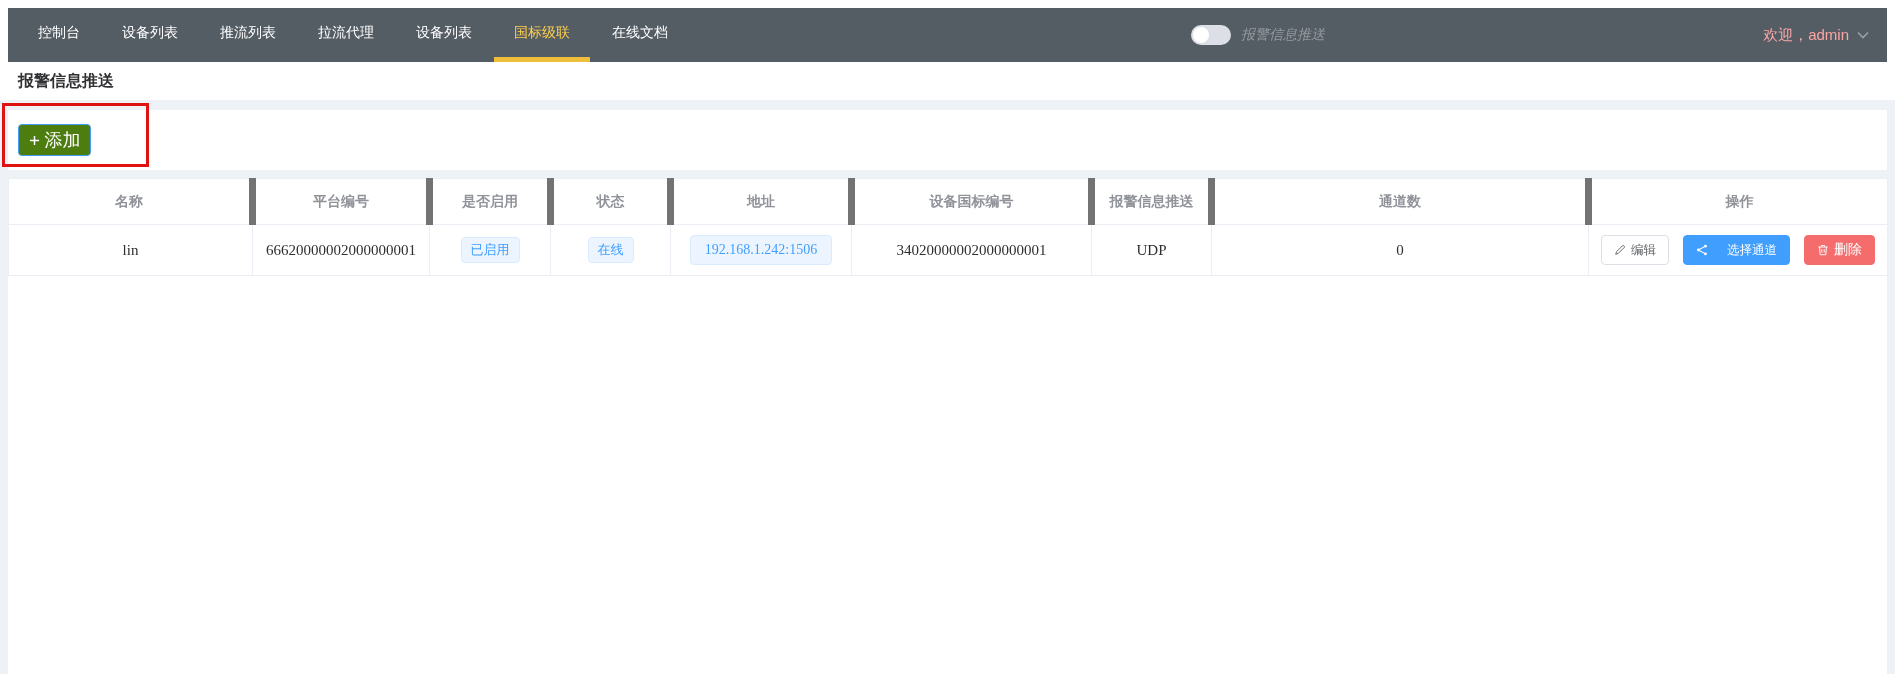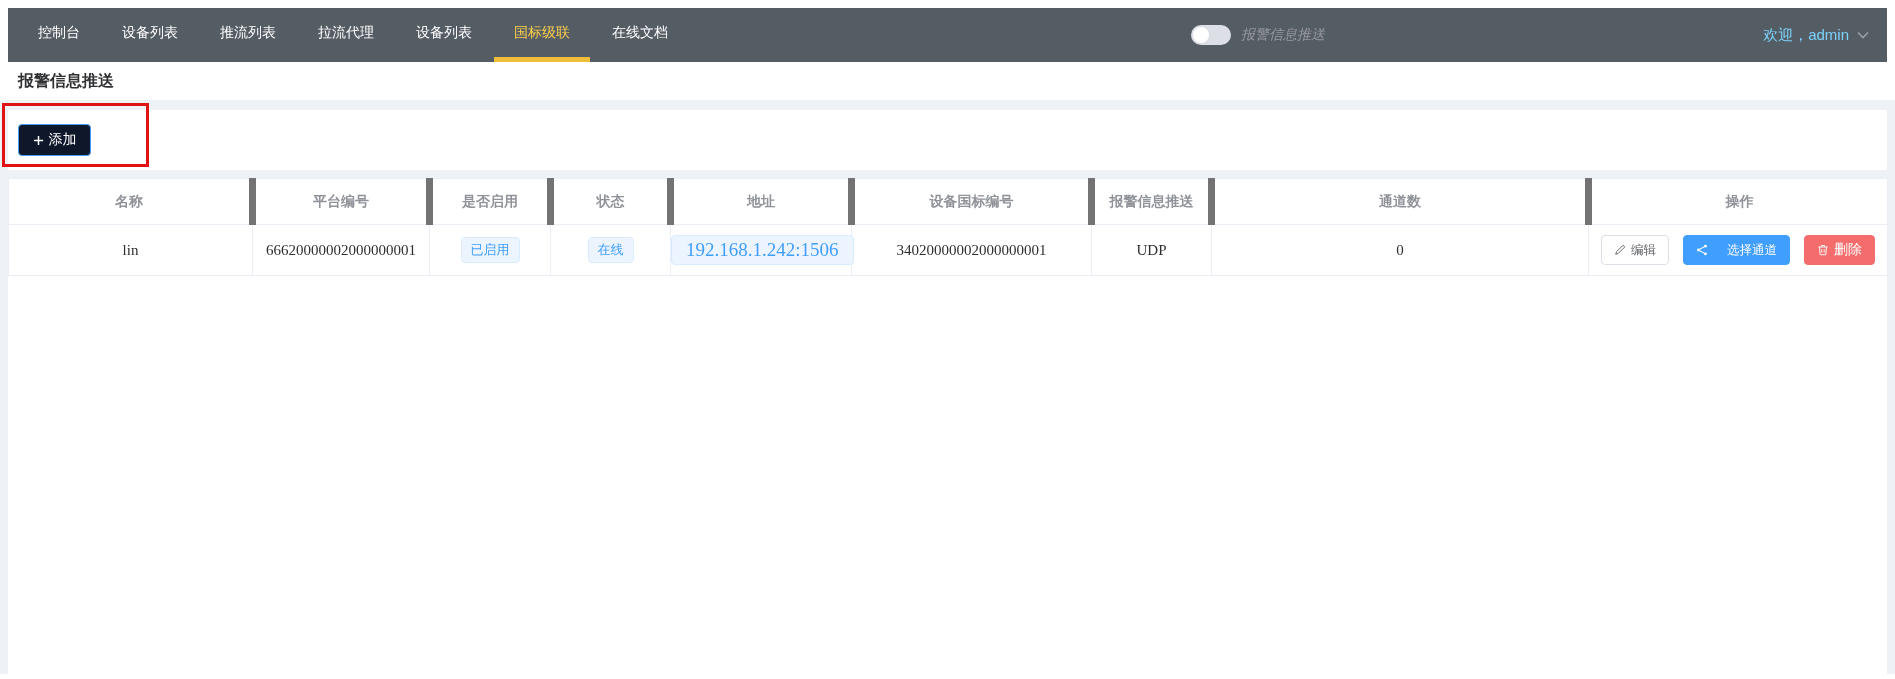--- a/index.html
+++ b/index.html
@@ -38,21 +38,21 @@
   }
   .switch .knob {
     position: absolute; left: 2px; top: 2px; width: 16px; height: 16px;
     border-radius: 50%; background: #ffffff;
   }
   .alarm-label { font-size: 14px; color: #969a9f; font-style: italic; }
   .welcome {
     position: absolute; right: 18px; top: 0; height: 54px;
     display: flex; align-items: center; gap: 8px; cursor: pointer;
   }
-  .welcome-text { font-size: 15px; color: #7dd3fc; }
+  .welcome-text { font-size: 15px; color: #fca5a5; }
   .chevron { width: 12px; height: 8px; }
 
   
   .title-bar {
     position: absolute; left: 8px; top: 62px; width: 1879px; height: 38px;
     background: #ffffff; display: flex; align-items: center; padding-left: 10px;
   }
   .page-title { font-size: 16px; font-weight: bold; color: #303133; }
 
   
@@ -60,21 +60,21 @@
     position: absolute; left: 8px; top: 110px; width: 1879px; height: 60px;
     background: #ffffff;
   }
   .btn {
     display: inline-flex; align-items: center; justify-content: center;
     border-radius: 4px; cursor: pointer; border: 1px solid transparent;
     font-family: "Liberation Sans", sans-serif; white-space: nowrap;
   }
   .btn-add {
     position: absolute; left: 10px; top: 14px; width: 73px; height: 32px;
-    background: #0f172a; border-color: #409eff; color: #ffffff; font-size: 14px; gap: 5px;
+    background: #4d7c0f; border-color: #409eff; color: #ffffff; font-size: 18px; gap: 5px;
   }
   .annotation-box {
     position: absolute; left: 2px; top: 103px; width: 147px; height: 64px;
     border: 3px solid #e01212; pointer-events: none; z-index: 5;
   }
 
   
   .table-card {
     position: absolute; left: 8px; top: 178px; width: 1879px; height: 496px;
     background: #ffffff;
@@ -96,21 +96,21 @@
   }
   .platform-table th:last-child, .platform-table td:last-child { border-right: none; }
 
   .tag {
     display: inline-flex; align-items: center; justify-content: center;
     background: #ecf5ff; border: 1px solid #d9ecff; color: #409eff;
     border-radius: 4px; font-family: "Liberation Sans", sans-serif;
     font-size: 13px; height: 26px; padding: 0 9px;
   }
   .tag-address {
-    height: 30px; padding: 0 14px; font-size: 19px;
+    height: 30px; padding: 0 14px; font-size: 14px;
     font-family: "Liberation Serif", "DejaVu Serif", serif;
   }
   .actions { display: flex; align-items: center; justify-content: center; gap: 14px; }
   .btn-edit {
     height: 30px; padding: 0 12px; background: #ffffff; border-color: #dcdfe6;
     color: #606266; font-size: 12.5px; gap: 5px;
   }
   .btn-select {
     height: 30px; padding: 0 12px; background: #409eff; border-color: #409eff;
     color: #ffffff; font-size: 12.5px; gap: 19px;

